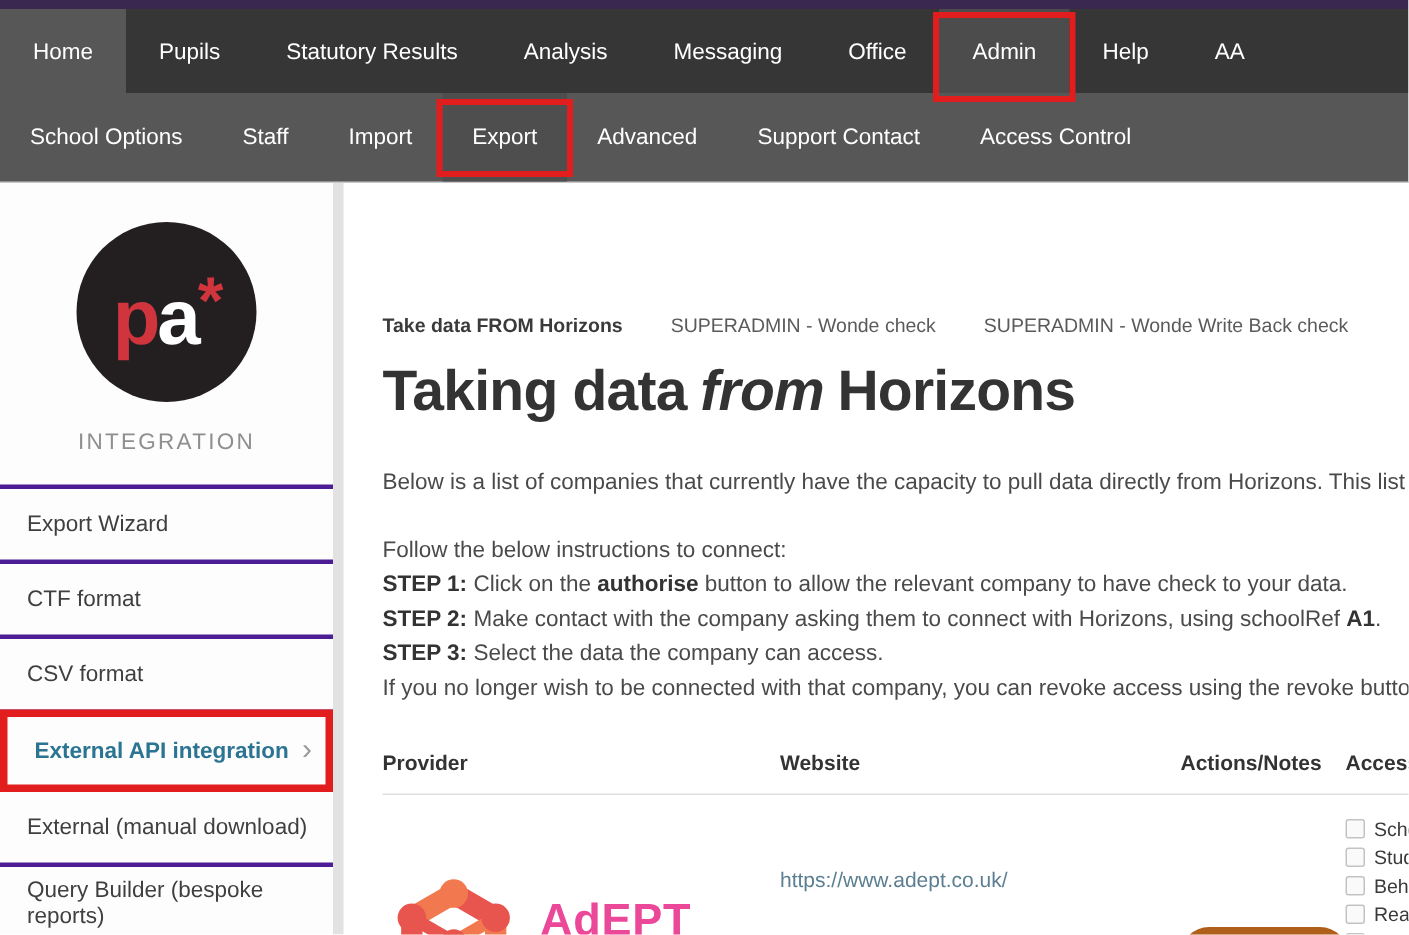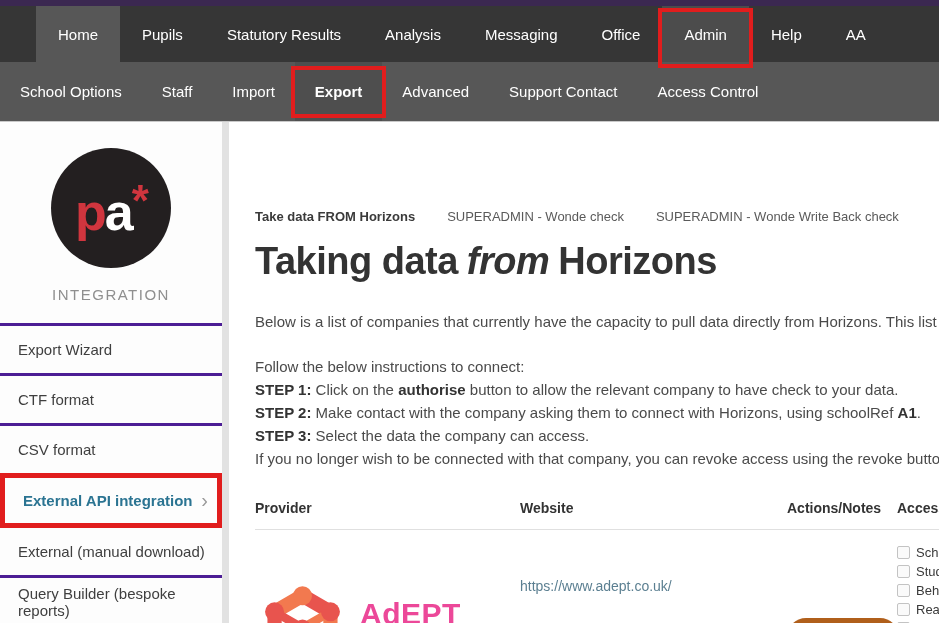--- a/index.html
+++ b/index.html
@@ -5,33 +5,33 @@
   * { margin:0; padding:0; box-sizing:border-box; }
   html,body { width:939px; height:623px; }
   body {
     font-family:"Liberation Sans", sans-serif;
     background:#fff; overflow:hidden; position:relative;
   }
   
   .purple-strip { height:6px; background:#3b2851; width:100%; }
   .topnav {
     height:56px; background:#363636; display:flex; align-items:stretch;
-    color:#fff; font-size:15px; position:relative; z-index:5;padding-left:36px;
+    color:#fff; font-size:15px; position:relative; z-index:5;
   }
   .topnav-item {
     display:flex; align-items:center; padding:0 22px; cursor:pointer; position:relative;
   }
   .topnav-item.active { background:#575757; }
   .topnav-item.annotated { background:#4c4c4c; }
   .subnav {
     height:60px; background:#575757; display:flex; align-items:stretch;
     color:#fff; font-size:15px; border-bottom:1px solid #c9c9c9; position:relative; z-index:4;
   }
   .subnav-item { display:flex; align-items:center; padding:0 20px; cursor:pointer; position:relative; }
-  .subnav-item.annotated { font-weight:bold; background:#4e4e4e;justify-content:center; }
+  .subnav-item.annotated { font-weight:normal; background:#4e4e4e;justify-content:center; }
   .anno-box { position:absolute; border:4px solid #e11d1d; pointer-events:none; z-index:10; }
   .anno-admin { top:2px; bottom:-6px; left:-4px; right:-4px; }
   .anno-export { top:4px; bottom:3px; left:-4px; right:-4px; }
   
   .content { display:flex; height:501px; }
   .sidebar { width:222px; background:#fdfdfd; flex:0 0 222px; position:relative; }
   .v-divider { width:7px; background:#e2e2e2; flex:0 0 7px; }
   .main { flex:1; padding:0 0 0 26px; position:relative; }
   
   .logo-circle {

